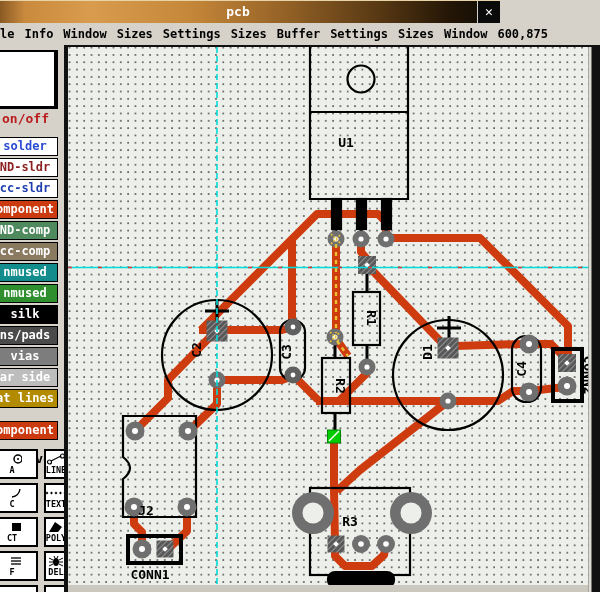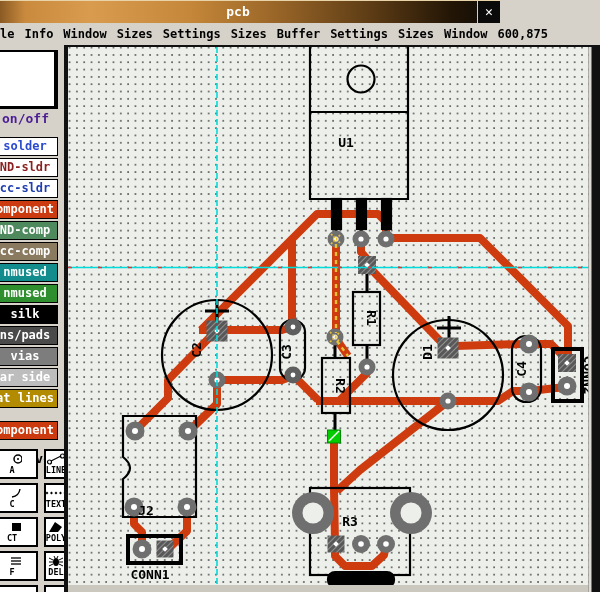--- a/index.html
+++ b/index.html
@@ -17,21 +17,21 @@
   
   .menubar{position:absolute;left:0;top:23px;width:600px;height:22px;background:#d6d2ca;
     display:flex;align-items:center;gap:10px;font-size:12px;font-weight:bold;color:#000;
     white-space:nowrap;overflow:hidden;margin-left:-4px;padding-left:4px;}
   .menubar span{flex:0 0 auto;}
   
   .sidebar{position:absolute;left:0;top:45px;width:64px;height:547px;background:#d6d2ca;
     border-right:3px solid #111;box-sizing:content-box;overflow:hidden;}
   .preview{position:absolute;left:-6px;top:5px;width:58px;height:54px;background:#fff;
     border:2px solid #000;border-right-width:4px;border-bottom-width:3px;}
-  .onoff{position:absolute;left:2px;top:66px;font-size:13px;font-weight:bold;color:#4c1d95;}
+  .onoff{position:absolute;left:2px;top:66px;font-size:13px;font-weight:bold;color:#b91c1c;}
   .layerbtns{position:absolute;left:-8px;top:92px;width:70px;}
   .lb{width:64px;height:17px;margin-bottom:2px;border:1px solid #000;font-size:12px;
      font-weight:bold;text-align:center;line-height:16px;overflow:hidden;background:#fff;}
   .lb-solder{color:#2b4bd0;} .lb-gndsldr{color:#8b1f1f;} .lb-vccsldr{color:#1f3fb0;}
   .lb-comp{background:#cc3a10;color:#fff;} .lb-gndcomp{background:#4f8a5f;color:#fff;}
   .lb-vcccomp{background:#8a7a60;color:#fff;} .lb-un1{background:#128c8c;color:#fff;}
   .lb-un2{background:#2f8f2f;color:#fff;} .lb-silk{background:#000;color:#fff;}
   .lb-pins{background:#4a4a4a;color:#fff;} .lb-vias{background:#7d7d7d;color:#fff;}
   .lb-far{background:#bdbdbd;color:#fff;} .lb-rat{background:#b38b00;color:#fff;}
   .active-lbl{position:absolute;left:4px;top:358px;font-size:13px;font-weight:bold;color:#000;margin-top:48px;}

